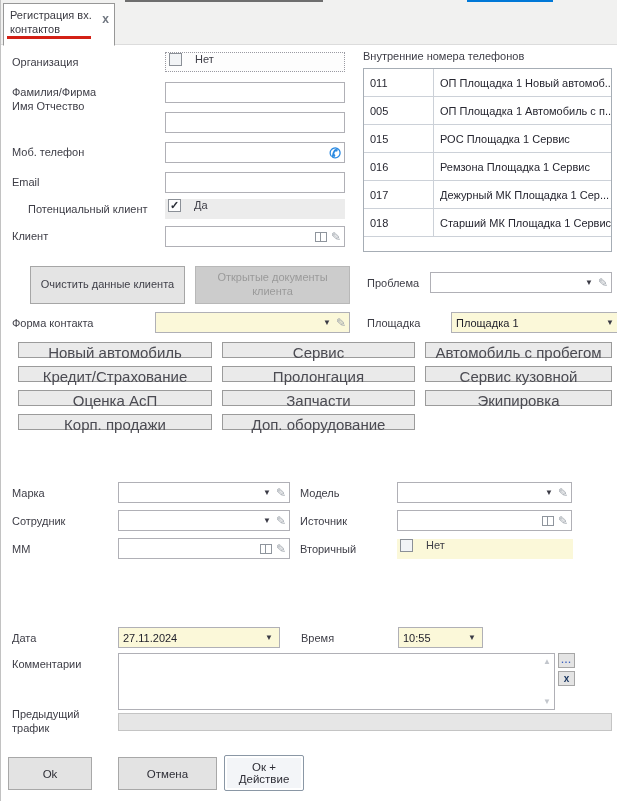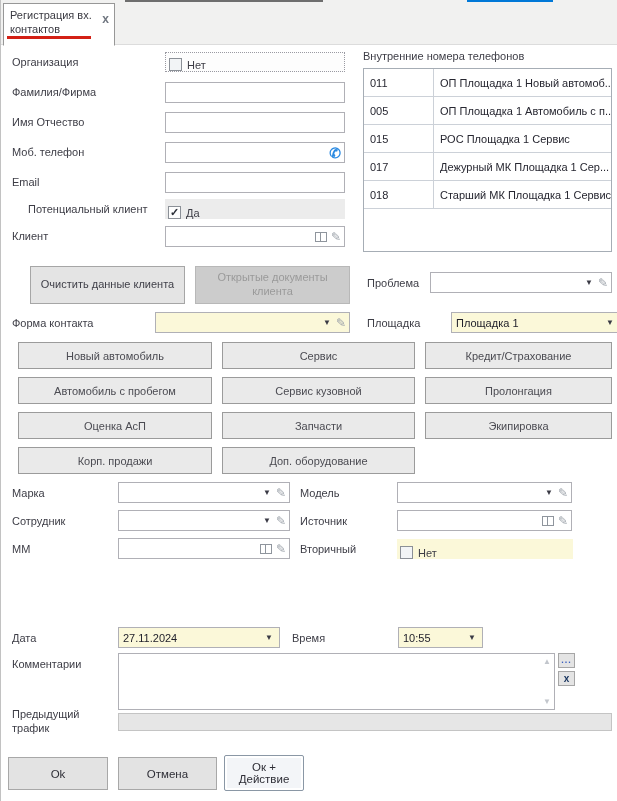--- a/index.html
+++ b/index.html
@@ -15,21 +15,21 @@
     color:#707680;cursor:pointer;line-height:1;}
   .tab-underline{position:absolute;left:7px;top:36px;width:84px;height:3px;z-index:3;}
   .left-border{position:absolute;left:0;top:0;width:1px;height:801px;background:#c2c2c2;}
   .lbl{position:absolute;font-size:11px;color:#3d3d46;white-space:nowrap;}
   .lbl.wrap{white-space:normal;line-height:1.25;}
   .fld{position:absolute;height:21px;background:#ffffff;border:1px solid #b0b0b6;
     box-sizing:border-box;display:flex;align-items:center;padding:0 3px;font-size:11px;}
   .fld input,.fld .val{flex:1;border:none;outline:none;background:transparent;
     font-family:inherit;font-size:11px;color:#1d1d28;padding:0 1px;min-width:0;}
   .yellow{background:#fbf8d9;}
-  .strip{position:absolute;height:20px;display:flex;align-items:flex-end;gap:5px;
+  .strip{position:absolute;height:20px;display:flex;align-items:flex-start;gap:13px;
     padding:0 3px;font-size:11px;box-sizing:border-box;}
   .strip.gray{background:#ececec;}
   .strip.dotted{border:1px dotted #9a9aa2;background:#fdfdfd;}
   .cb{width:13px;height:13px;border:1px solid #8b9097;background:#fdfdfd;
     display:inline-flex;align-items:center;justify-content:center;
     font-size:11px;font-weight:bold;color:#2b2f38;box-sizing:border-box;flex:0 0 auto;}
   .cb.off{background:#f2f4f6;}
   .arrow{font-size:8px;color:#3a3a45;margin:0 3px;flex:0 0 auto;}
   .pencil{font-size:12px;color:#9aa0a8;flex:0 0 auto;margin-left:2px;line-height:1;}
   .book{width:10px;height:8px;border:1px solid #8f959d;background:#fff;
@@ -42,22 +42,22 @@
   .phone-num{width:70px;border-right:1px solid #ccd1d8;box-sizing:border-box;
     display:flex;align-items:center;padding-left:6px;font-size:11px;color:#262630;}
   .phone-name{flex:1;display:flex;align-items:center;padding-left:6px;font-size:11px;
     color:#262630;white-space:nowrap;overflow:hidden;}
   .btn{position:absolute;background:#e4e4e4;border:1px solid #a6a6a6;box-sizing:border-box;
     font-family:inherit;font-size:11px;color:#3f3f48;display:flex;align-items:center;
     justify-content:center;text-align:center;line-height:1.25;cursor:pointer;padding:0 4px;}
   .btn.disabled{background:#cccccc;color:#9a9a9a;border-color:#b8b8b8;cursor:default;}
   .cat-grid{position:absolute;left:18px;top:342px;display:grid;
     grid-template-columns:194px 193px 187px;column-gap:10px;row-gap:8px;}
-  .cat-btn{height:27px;background:#eaeaea;border:1px solid #9b9b9b;box-sizing:border-box;
-    font-family:inherit;font-size:11px;color:#4b4b52;cursor:pointer;}
+  .cat-btn{height:16px;background:#eaeaea;border:1px solid #9b9b9b;box-sizing:border-box;
+    font-family:inherit;font-size:15px;color:#4b4b52;cursor:pointer;}
   .comments-box{position:absolute;left:118px;top:653px;width:437px;height:57px;
     border:1px solid #b0b0b6;box-sizing:border-box;background:#fff;}
   .comments-box textarea{position:absolute;left:1px;top:1px;width:415px;height:53px;
     border:none;outline:none;resize:none;font-family:inherit;font-size:11px;background:transparent;}
   .scroll-glyph{position:absolute;right:3px;font-size:8px;color:#c2c6cc;}
   .mini-btn{position:absolute;width:17px;height:15px;background:#e4e4e4;border:1px solid #a6a6a6;
     box-sizing:border-box;font-size:9px;display:flex;align-items:center;justify-content:center;
     cursor:pointer;line-height:1;padding:0;font-family:inherit;}
   .mini-btn.dots{color:#3a5fc0;font-weight:bold;letter-spacing:1px;}
   .mini-btn.xx{color:#16335e;font-weight:bold;font-size:10px;}
@@ -88,21 +88,21 @@
   <div class="strip dotted" style="left:165px;top:52px;width:180px;">
     <span class="cb off"></span>
     <span>Нет</span>
   </div>
 
   <div class="lbl" style="left:12px;top:86px;text-align:center;">Фамилия/Фирма</div>
   <div class="fld" style="left:165px;top:82px;width:180px;">
     <input value="" style="">
   </div>
 
-  <div class="lbl" style="left:12px;top:116px;">Имя Отчество</div>
+  <div class="lbl" style="left:12px;top:100px;">Имя Отчество</div>
   <div class="fld" style="left:165px;top:112px;width:180px;">
     <input value="" style="">
   </div>
 
   <div class="lbl" style="left:12px;top:146px;">Моб. телефон</div>
   <div class="fld" style="left:165px;top:142px;width:180px;">
     <input value="" style="">
     <span class="phone-glyph">✆</span>
   </div>
 
@@ -133,20 +133,24 @@
         </div>
         <div class="phone-row">
           <div class="phone-num">005</div>
           <div class="phone-name">ОП Площадка 1 Автомобиль с п...</div>
         </div>
         <div class="phone-row">
           <div class="phone-num">015</div>
           <div class="phone-name">РОС Площадка 1 Сервис</div>
         </div>
         <div class="phone-row">
+          <div class="phone-num">016</div>
+          <div class="phone-name">Ремзона Площадка 1 Сервис</div>
+        </div>
+        <div class="phone-row">
           <div class="phone-num">017</div>
           <div class="phone-name">Дежурный МК Площадка 1 Сер...</div>
         </div>
         <div class="phone-row">
           <div class="phone-num">018</div>
           <div class="phone-name">Старший МК Площадка 1 Сервис</div>
         </div>
       </div>
   </div>
 
@@ -170,24 +174,24 @@
   <div class="lbl" style="left:367px;top:317px;">Площадка</div>
   <div class="fld yellow" style="left:430px;top:312px;width:182px;margin-left:21px;">
     <span class="val">Площадка 1</span>
     <span class="arrow">▼</span>
     <span class="pencil">✎</span>
   </div>
 
   <div class="cat-grid">
       <button class="cat-btn">Новый автомобиль</button>
       <button class="cat-btn">Сервис</button>
+      <button class="cat-btn">Автомобиль с пробегом</button>
       <button class="cat-btn">Кредит/Страхование</button>
-      <button class="cat-btn">Автомобиль с пробегом</button>
+      <button class="cat-btn">Пролонгация</button>
       <button class="cat-btn">Сервис кузовной</button>
-      <button class="cat-btn">Пролонгация</button>
       <button class="cat-btn">Оценка АсП</button>
       <button class="cat-btn">Запчасти</button>
       <button class="cat-btn">Экипировка</button>
       <button class="cat-btn">Корп. продажи</button>
       <button class="cat-btn">Доп. оборудование</button>
     </div>
 
   <div class="lbl" style="left:12px;top:487px;">Марка</div>
   <div class="fld" style="left:118px;top:482px;width:172px;">
     <span class="val"></span>
@@ -224,37 +228,37 @@
   <div class="strip yellow" style="left:397px;top:539px;width:176px;">
     <span class="cb off"></span>
     <span>Нет</span>
   </div>
 
   <div class="lbl" style="left:12px;top:632px;">Дата</div>
   <div class="fld yellow" style="left:118px;top:627px;width:162px;">
     <span class="val">27.11.2024</span>
     <span class="arrow">▼</span>
   </div>
-  <div class="lbl" style="left:284px;top:632px;padding-left:8px;">Время</div>
+  <div class="lbl" style="left:293px;top:632px;padding-left:8px;">Время</div>
   <div class="fld yellow" style="left:398px;top:627px;width:85px;">
     <span class="val">10:55</span>
     <span class="arrow">▼</span>
   </div>
 
   <div class="lbl" style="left:12px;top:658px;">Комментарии</div>
   <div class="comments-box">
     <textarea style=""></textarea>
     <span class="scroll-glyph" style="top:3px;">▲</span>
     <span class="scroll-glyph" style="bottom:3px;">▼</span>
   </div>
   <button class="mini-btn dots" style="left:558px;top:653px;">...</button>
   <button class="mini-btn xx" style="left:558px;top:671px;">x</button>
 
   <div class="lbl wrap" style="left:12px;top:708px;width:95px;">Предыдущий трафик</div>
   <div class="fld disabled-field" style="left:118px;top:713px;width:494px;height:18px;">
     <span class="val"></span>
   </div>
 
-  <button class="footer-btn" style="left:8px;width:100px;">Ok</button>
+  <button class="footer-btn" style="left:8px;width:84px;">Ok</button>
   <button class="footer-btn" style="left:118px;width:99px;">Отмена</button>
   <button class="footer-btn focused" style="left:224px;width:80px;">Ок + Действие</button>
 
 </div>
 
 </body></html>

